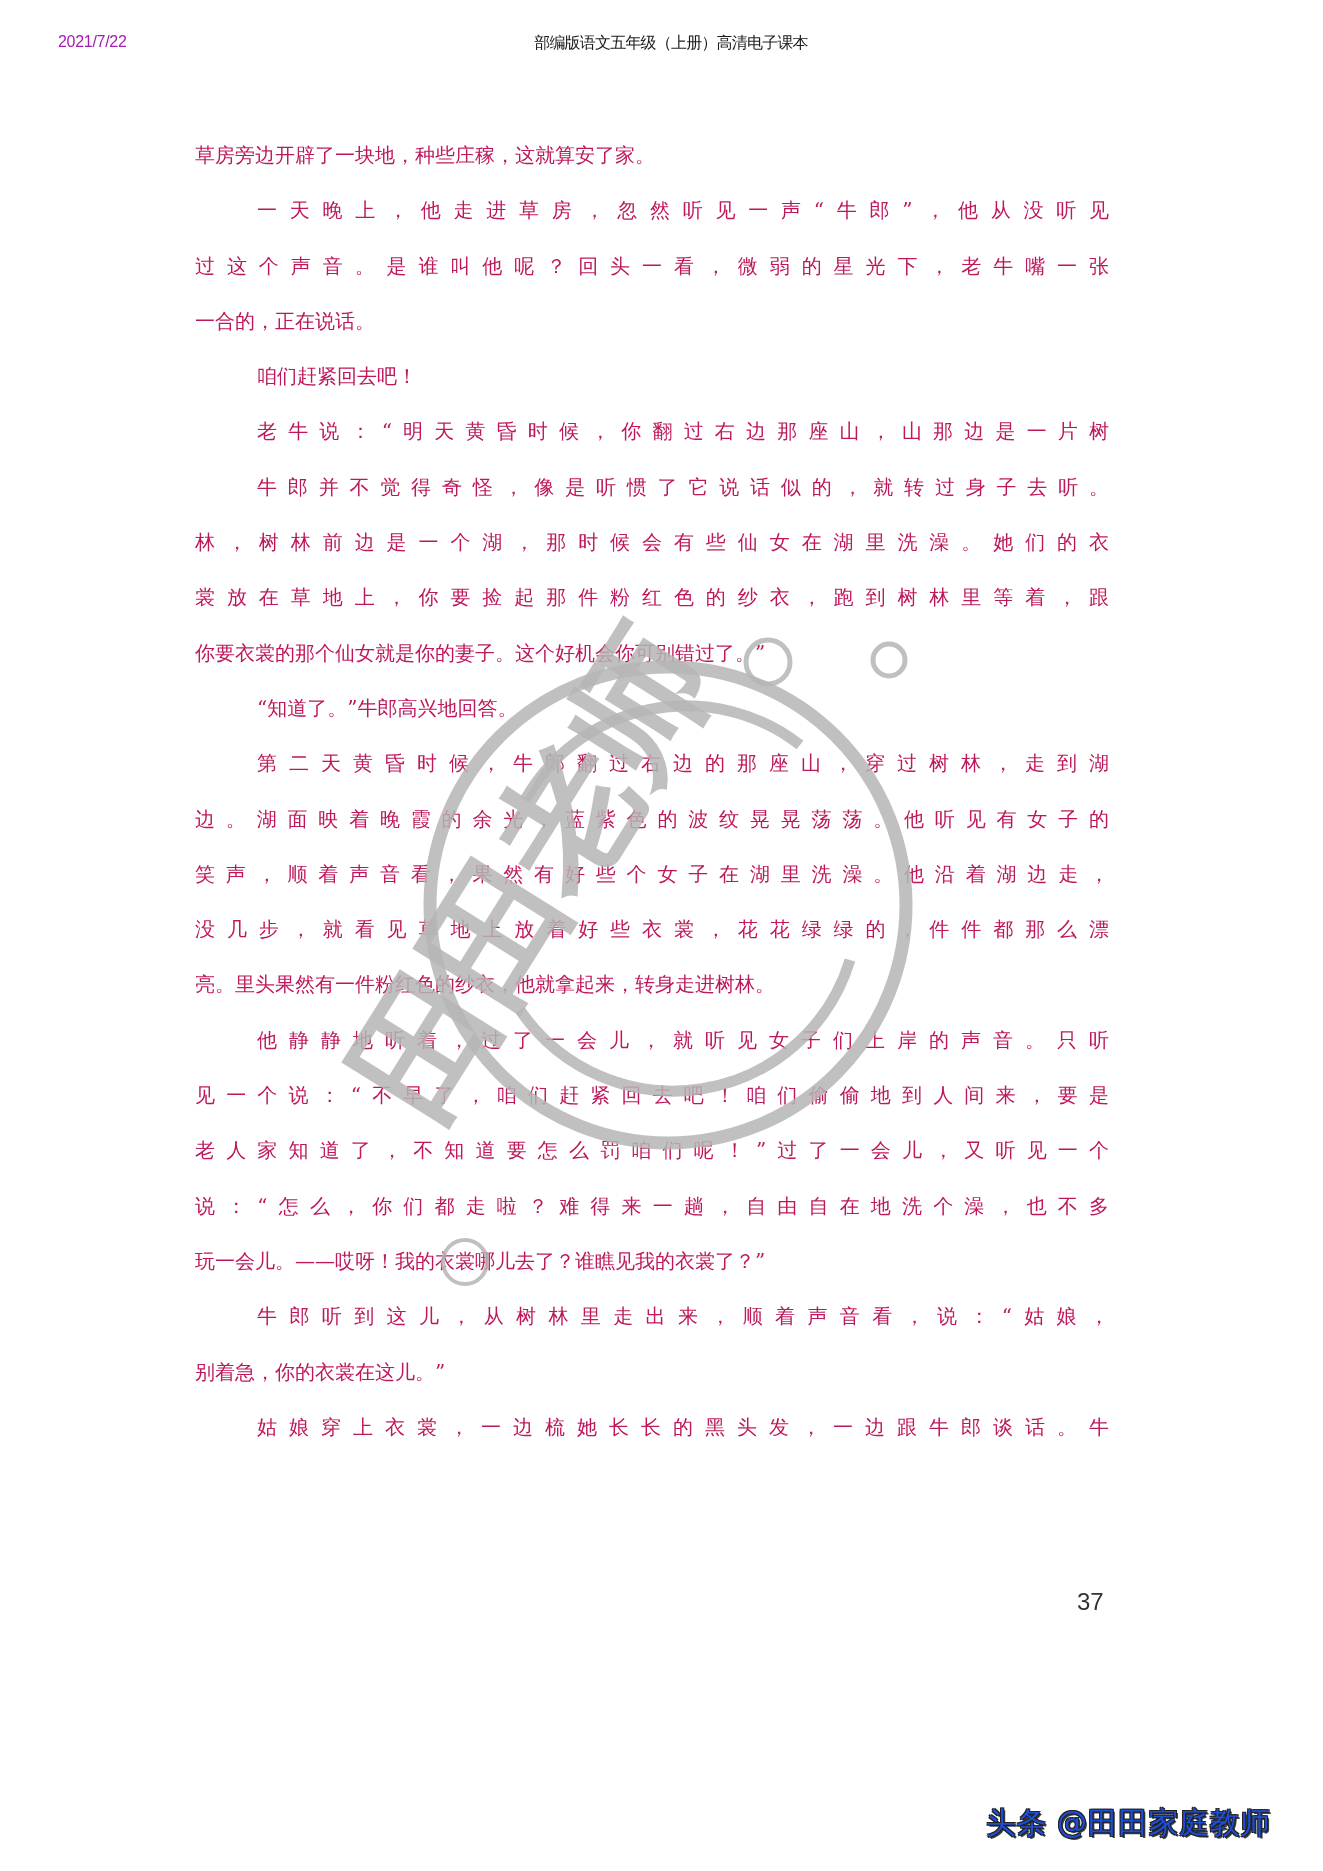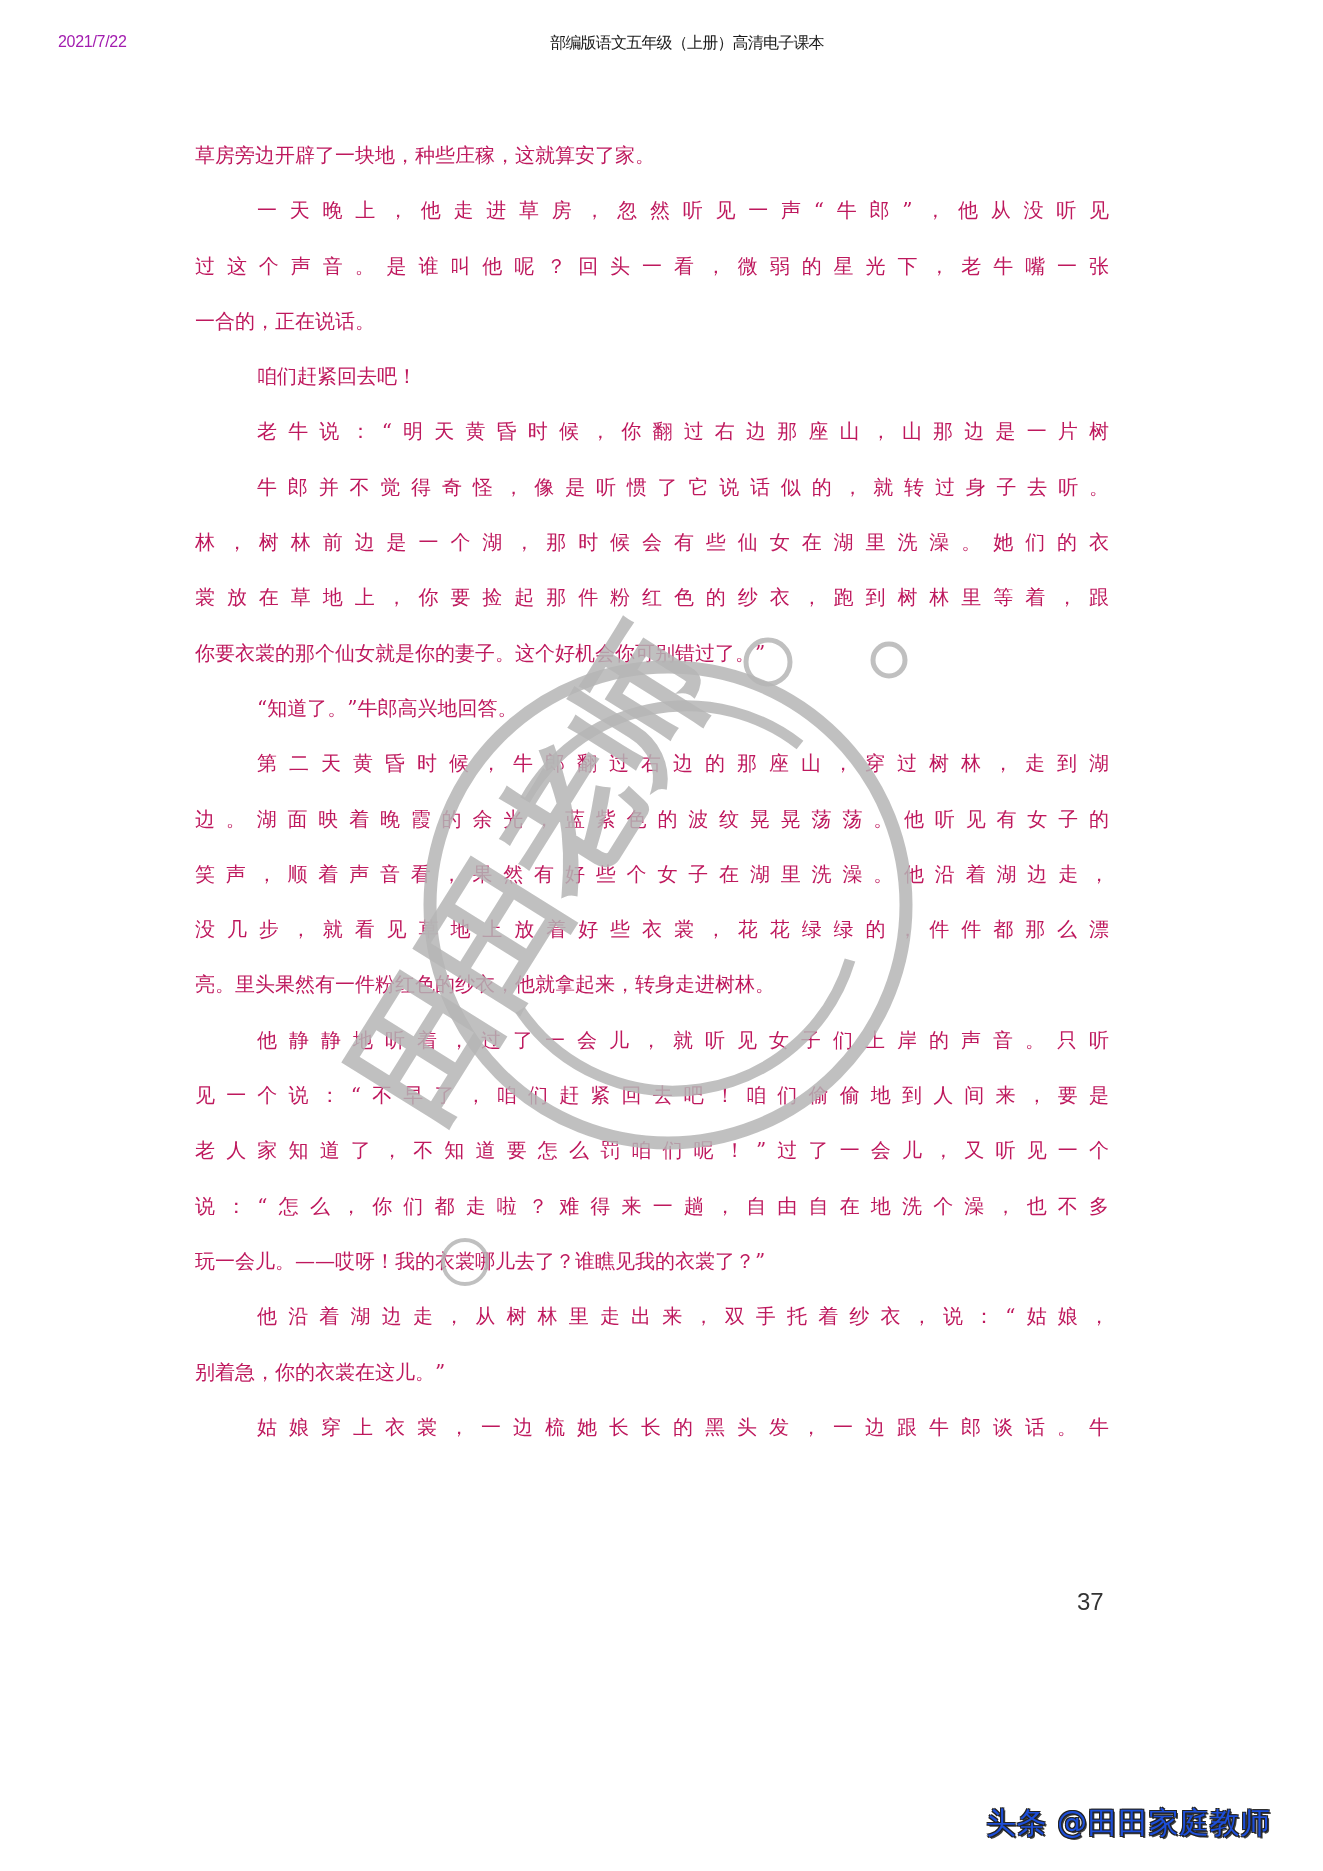--- a/index.html
+++ b/index.html
@@ -29,21 +29,20 @@
       left: 0;
       width: 1177px;
       top: 33px;
       text-align: center;
       padding-left: 165px;
       box-sizing: border-box;
       font-family: "DejaVu Sans", "Liberation Sans", sans-serif;
       font-size: 16px;
       color: #1a1a1a;
       letter-spacing: -0.8px;
-      margin-left: 16px;
     }
     .page-body {
       position: absolute;
       left: 195px;
       top: 128px;
       width: 914px;
     }
     .line {
       height: 55.3px;
       line-height: 55.3px;
@@ -115,21 +114,21 @@
   <div class="line indent">第二天黄昏时候，牛郎翻过右边的那座山，穿过树林，走到湖</div>
   <div class="line">边。湖面映着晚霞的余光，蓝紫色的波纹晃晃荡荡。他听见有女子的</div>
   <div class="line">笑声，顺着声音看，果然有好些个女子在湖里洗澡。他沿着湖边走，</div>
   <div class="line">没几步，就看见草地上放着好些衣裳，花花绿绿的，件件都那么漂</div>
   <div class="line short">亮。里头果然有一件粉红色的纱衣，他就拿起来，转身走进树林。</div>
   <div class="line indent">他静静地听着，过了一会儿，就听见女子们上岸的声音。只听</div>
   <div class="line">见一个说：“不早了，咱们赶紧回去吧！咱们偷偷地到人间来，要是</div>
   <div class="line">老人家知道了，不知道要怎么罚咱们呢！”过了一会儿，又听见一个</div>
   <div class="line">说：“怎么，你们都走啦？难得来一趟，自由自在地洗个澡，也不多</div>
   <div class="line short">玩一会儿。——哎呀！我的衣裳哪儿去了？谁瞧见我的衣裳了？”</div>
-  <div class="line indent">他沿着湖边走，从树林里走出来，双手托着纱衣，说：“姑娘，</div>
+  <div class="line indent">牛郎听到这儿，从树林里走出来，顺着声音看，说：“姑娘，</div>
   <div class="line short">别着急，你的衣裳在这儿。”</div>
   <div class="line indent">姑娘穿上衣裳，一边梳她长长的黑头发，一边跟牛郎谈话。牛</div>
 </div>
 
 <svg class="stamp" viewBox="0 0 1323 1871" xmlns="http://www.w3.org/2000/svg">
   <g fill="none" stroke="#b5b5b5" stroke-opacity="0.85">
     <circle cx="668" cy="905" r="238" stroke-width="13"></circle>
     <path d="M 520 1010 A 185 185 0 0 0 850 960" stroke-width="11"></path>
     <path d="M 525 800 A 185 185 0 0 1 800 745" stroke-width="11"></path>
     <circle cx="768" cy="662" r="22" stroke-width="5"></circle>

